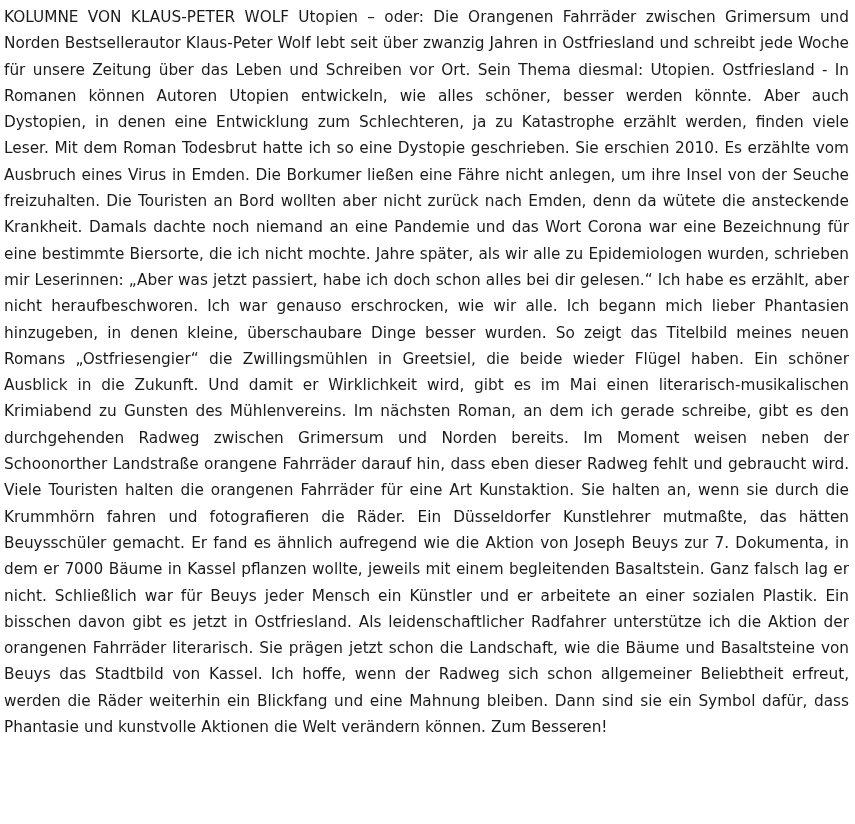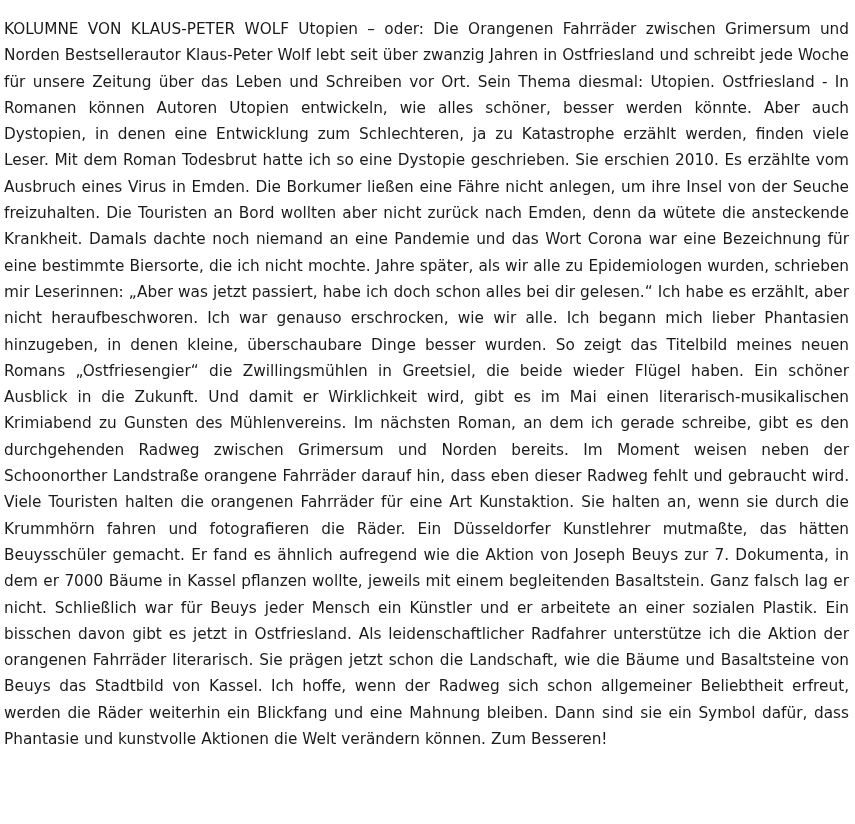--- a/index.html
+++ b/index.html
@@ -9,21 +9,21 @@
   }
   body {
     width: 855px;
     height: 824px;
     overflow: hidden;
     font-family: "DejaVu Sans", sans-serif;
   }
   #article {
     box-sizing: border-box;
     width: 855px;
-    padding: 16px 6px 0 4px;
+    padding: 4px 6px 0 4px;
   }
   .body-text {
     font-family: "DejaVu Sans", sans-serif;
     font-size: 15.3px;
     line-height: 1.72;
     color: #1b1b1b;
     text-align: justify;
     text-justify: inter-word;
     margin: 0;
     hyphens: manual;

